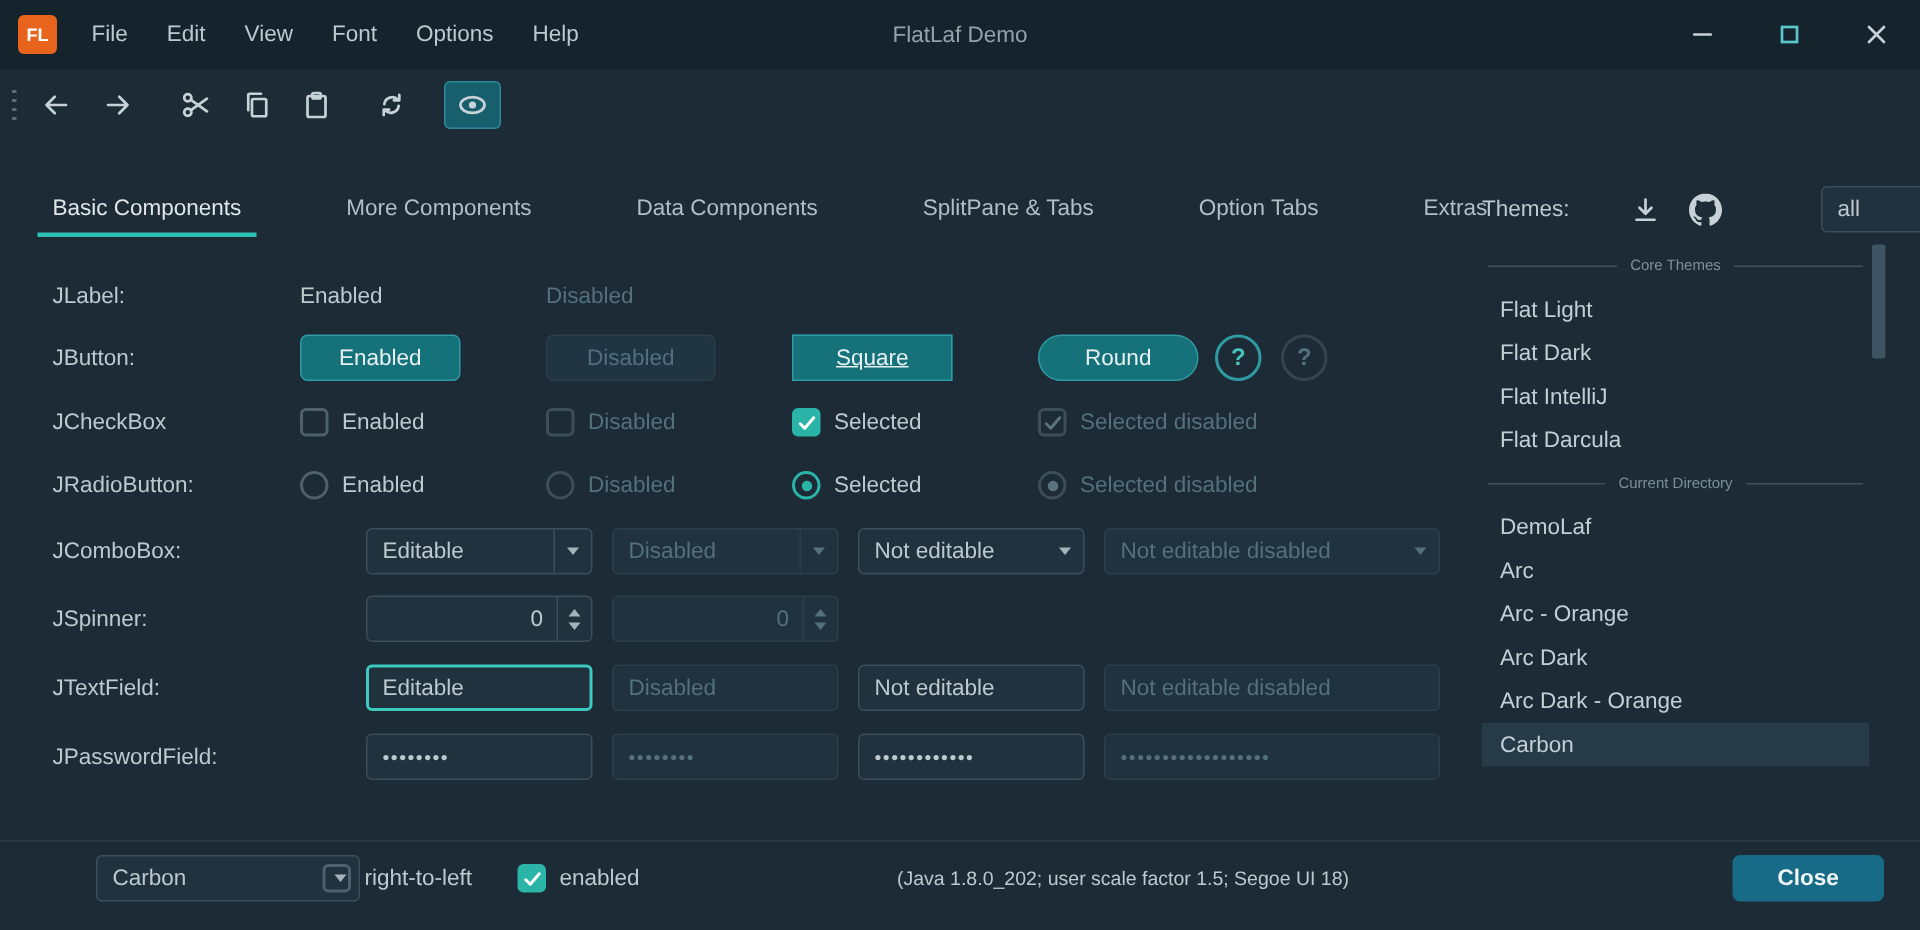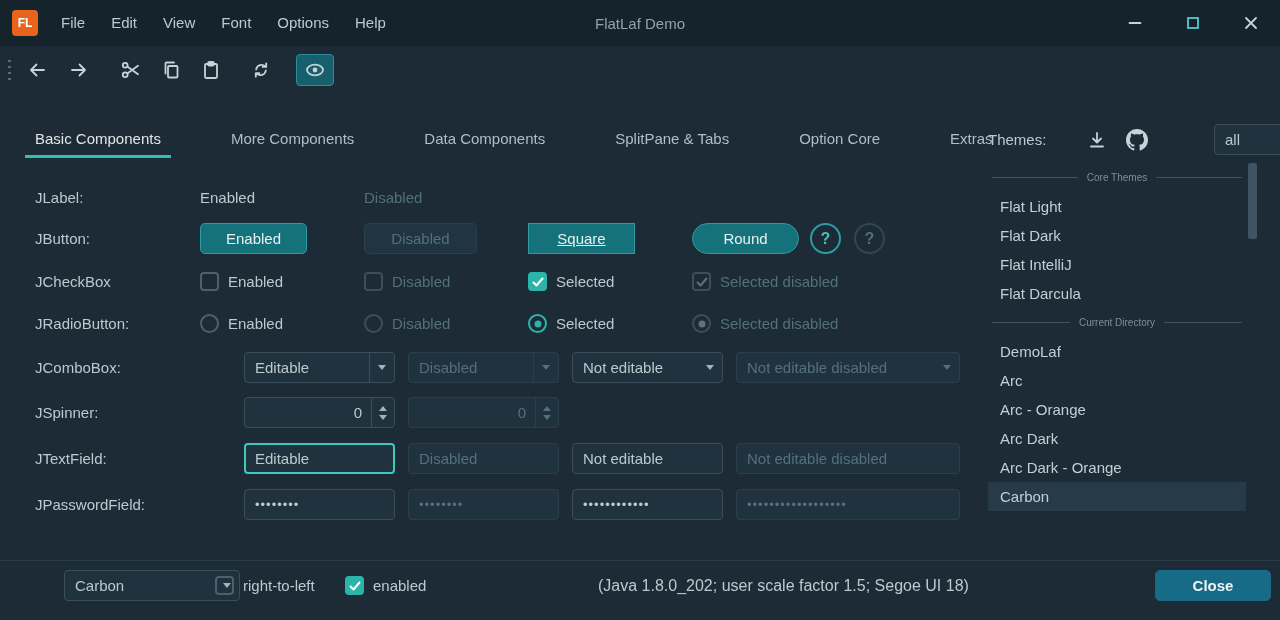--- a/index.html
+++ b/index.html
@@ -100,22 +100,22 @@
   .theme-row { height:29px; display:flex; align-items:center; padding-left:12px; font-size:15px; color:#c3cfd5; }
   .theme-row.selected { background:#263a48; }
   .theme-header { height:29px; display:flex; align-items:center; gap:9px; color:#7d8f99; font-size:10px; padding:0 4px; }
   .theme-header::before, .theme-header::after { content:""; flex:1; height:1px; background:#3e5260; }
   .vscrollbar { position:absolute; left:1248px; top:163px; width:9px; height:378px; }
   .vthumb { position:absolute; left:0; top:0; width:9px; height:76px; background:#3e5463; border-radius:2px; }
 
   
   .status-sep { position:absolute; left:0; right:0; top:560px; height:1px; background:#2a3b46; }
   .status-item { position:absolute; top:570px; }
-  .info-text { position:absolute; top:570px; left:598px; height:31px; line-height:31px; font-size:16px; color:#bdc9cf; }
-  .close-btn { position:absolute; top:570px; left:1155px; width:116px; height:31px; background:#176b87; border:1px solid #176b87;
+  .info-text { position:absolute; top:570px; left:598px; height:31px; line-height:31px; font-size:13px; color:#bdc9cf; }
+  .close-btn { position:absolute; top:570px; left:1155px; width:101px; height:31px; background:#176b87; border:1px solid #176b87;
                border-radius:5px; color:#eef4f6; font-size:15px; font-weight:bold; display:flex; align-items:center; justify-content:center; }
 
   svg.icon { stroke:#c7d2d8; stroke-width:1.8; fill:none; stroke-linecap:round; stroke-linejoin:round; }
 </style>
 </head>
 <body>
 
 <div class="window">
 
   <div class="titlebar">
@@ -189,21 +189,21 @@
         <circle cx="11" cy="11" r="2.4" fill="#c7d2d8" stroke="none"></circle>
       </svg>
     </div>
   </div>
 
   <div class="tabbar">
     <div class="tab selected">Basic Components</div>
     <div class="tab">More Components</div>
     <div class="tab">Data Components</div>
     <div class="tab">SplitPane &amp; Tabs</div>
-    <div class="tab">Option Core</div>
+    <div class="tab">Option Tabs</div>
     <div class="tab">Extras</div>
   </div>
 
   <div class="themes-label">Themes:</div>
   <div class="icon-btn" style="left:1080px">
     <svg class="icon" width="22" height="22">
       <path d="M11 4 v9 M7 9.5 L11 13.5 L15 9.5 M5 17.5 h12"></path>
     </svg>
   </div>
   <div class="icon-btn" style="left:1120px">

